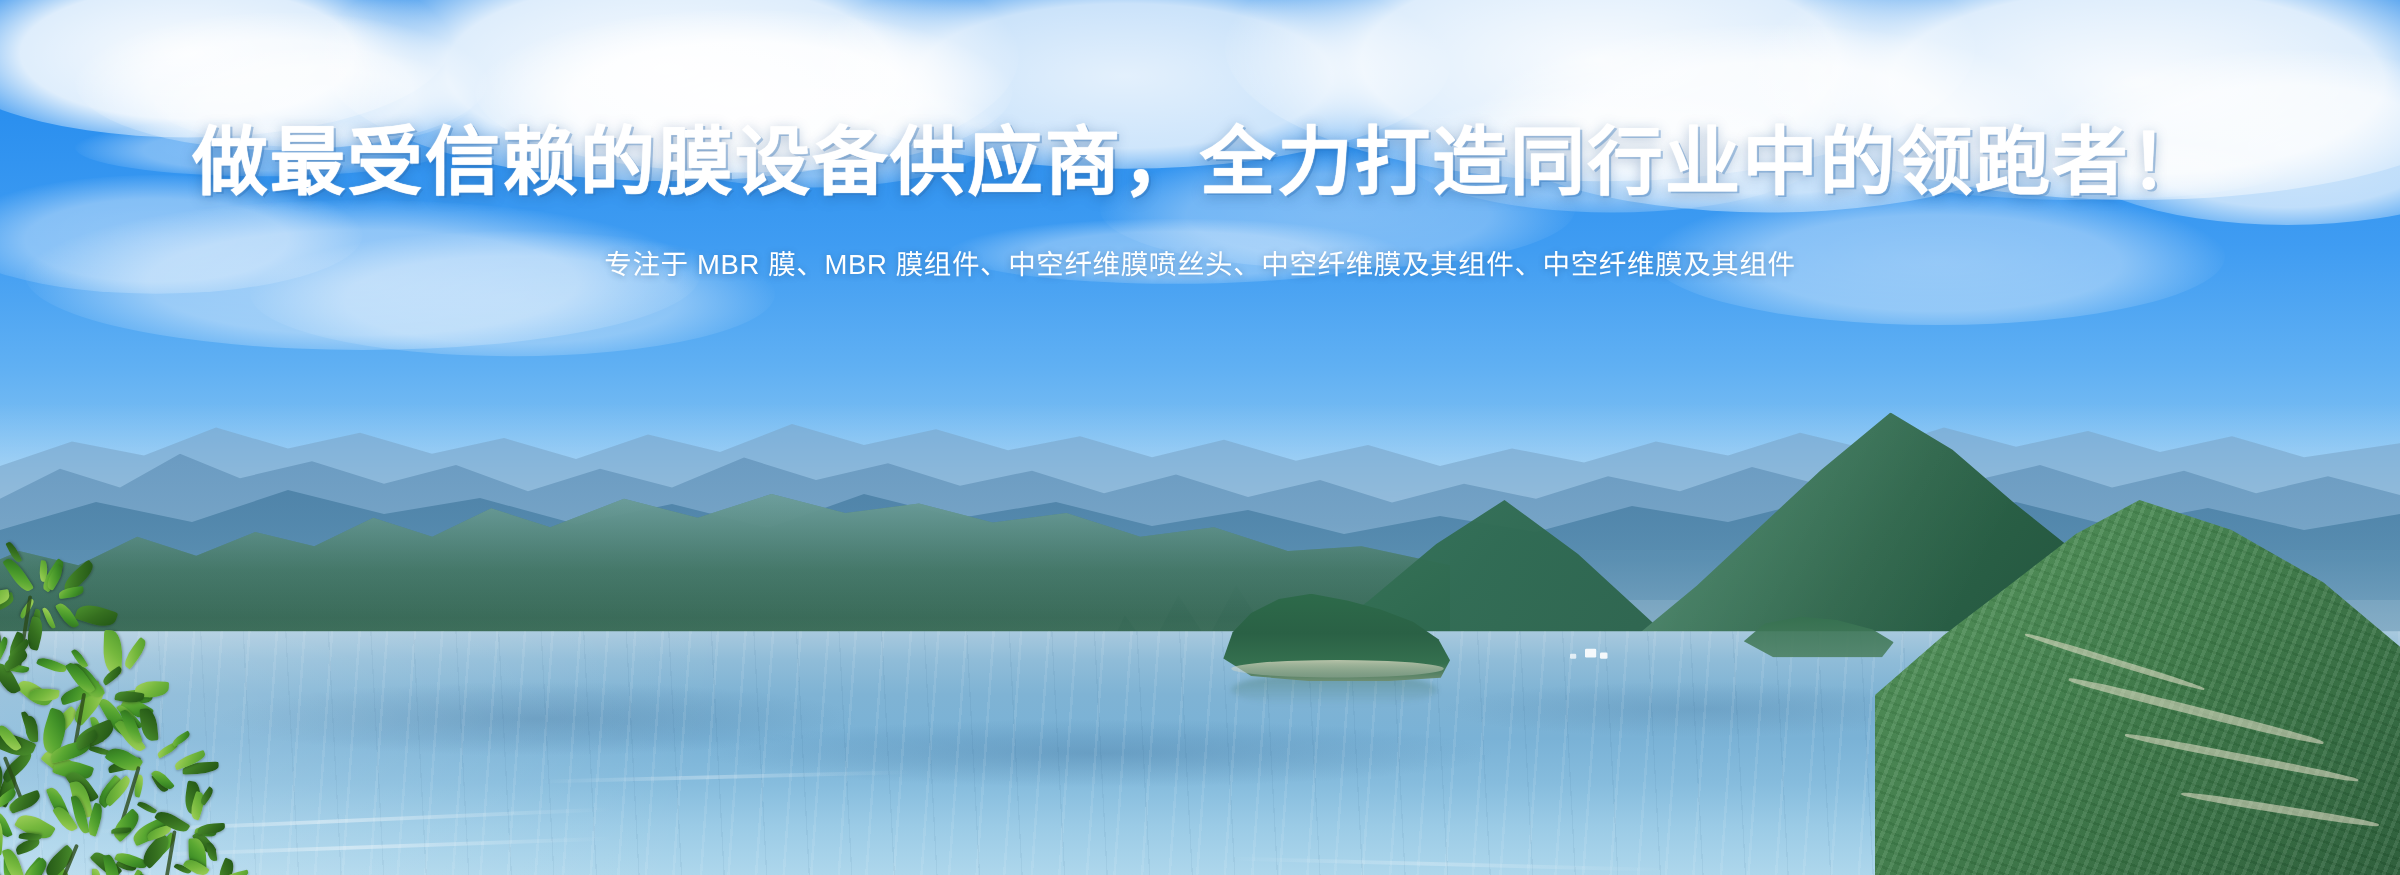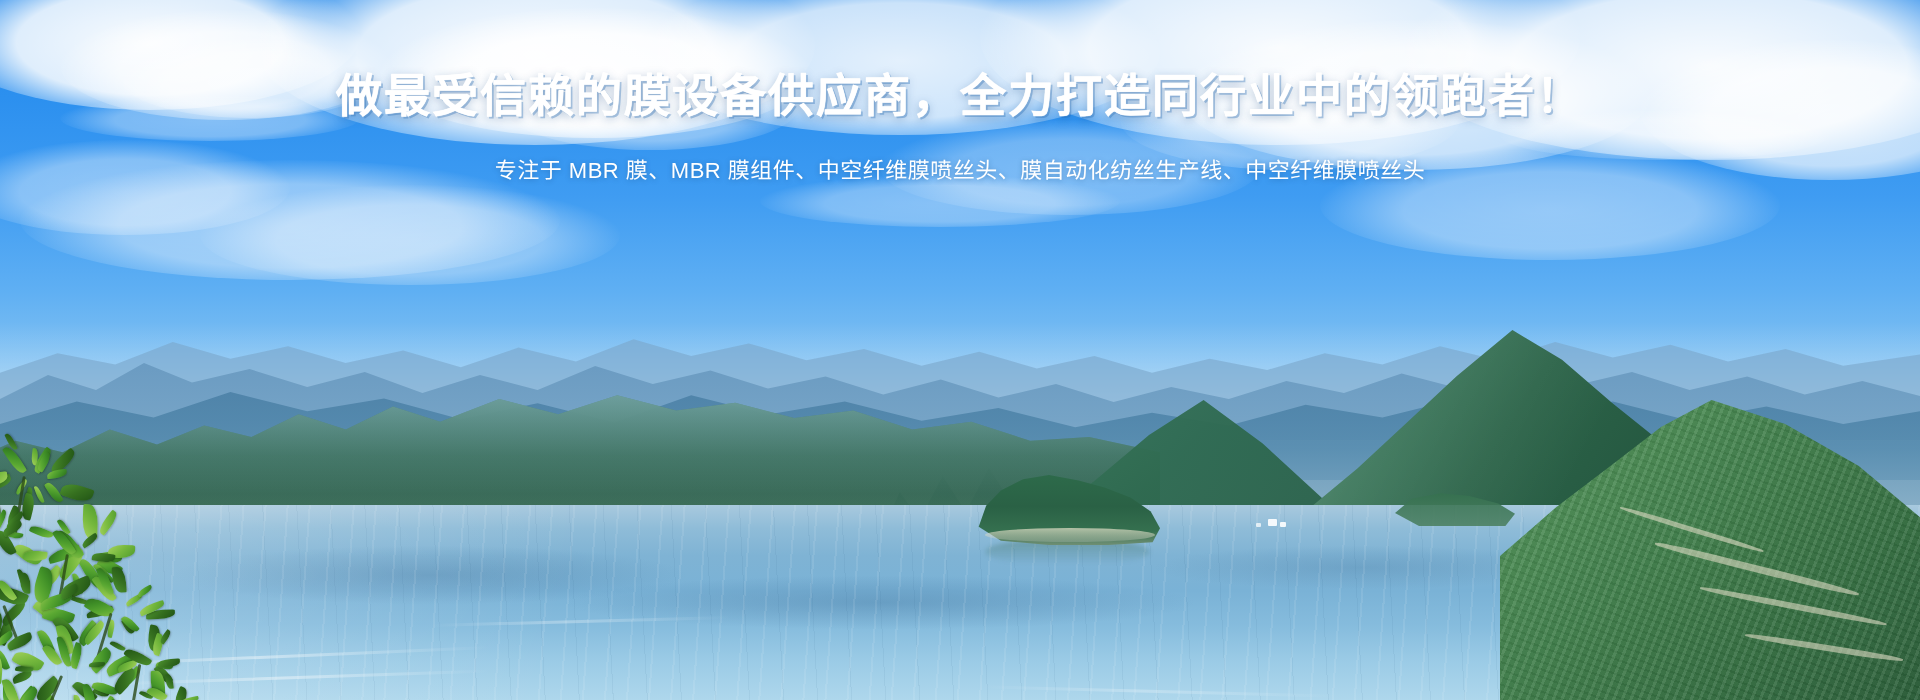--- a/index.html
+++ b/index.html
@@ -268,22 +268,22 @@
     opacity:.8;
   }
 
   
   .copy{
     position:absolute; left:0; top:0; width:1920px; height:700px;
     display:flex; flex-direction:column; align-items:center;
     pointer-events:none;
   }
   .headline{
-    margin-top:68px;
-    font-size:46px;
+    margin-top:92px;
+    font-size:60px;
     font-weight:bold;
     letter-spacing:2px;
     color:#ffffff;
     line-height:1.25;
     white-space:nowrap;
     text-shadow:
       0 0 1px rgba(255,255,255,.9),
       2px 2px 0 rgba(40,110,180,.35),
       0 3px 10px rgba(20,70,130,.35);
     -webkit-text-stroke:.5px rgba(255,255,255,.6);
@@ -506,16 +506,16 @@
       <div class="leaf" style="left: 127.72px; top: 276.544px; width: 26.1318px; height: 10.6598px; transform: rotate(298.273deg);"></div>
       <div class="leaf dark" style="left: 168.597px; top: 262.408px; width: 14.2824px; height: 5.4566px; transform: rotate(210.413deg);"></div>
       <div class="leaf lite" style="left: 177.018px; top: 258.704px; width: 20.1306px; height: 9.48044px; transform: rotate(213.332deg);"></div>
       <div class="leaf dark" style="left: 192.051px; top: 248.006px; width: 14.9178px; height: 7.05564px; transform: rotate(262.04deg);"></div>
       <div class="leaf dark" style="left: 201.265px; top: 261.877px; width: 20.3421px; height: 9.88356px; transform: rotate(292.134deg);"></div>
       <div class="leaf lite" style="left: 208.249px; top: 268.128px; width: 21.4145px; height: 6.0508px; transform: rotate(346.171deg);"></div>
     </div>
 
   <div class="copy">
     <div class="headline">做最受信赖的膜设备供应商，全力打造同行业中的领跑者！</div>
-    <div class="subtitle">专注于 MBR 膜、MBR 膜组件、中空纤维膜喷丝头、膜自动化纺丝生产线、中空纤维膜喷丝头</div>
+    <div class="subtitle">专注于 MBR 膜、MBR 膜组件、中空纤维膜喷丝头、中空纤维膜及其组件、中空纤维膜及其组件</div>
   </div>
 
 </div>
 
 </body></html>

